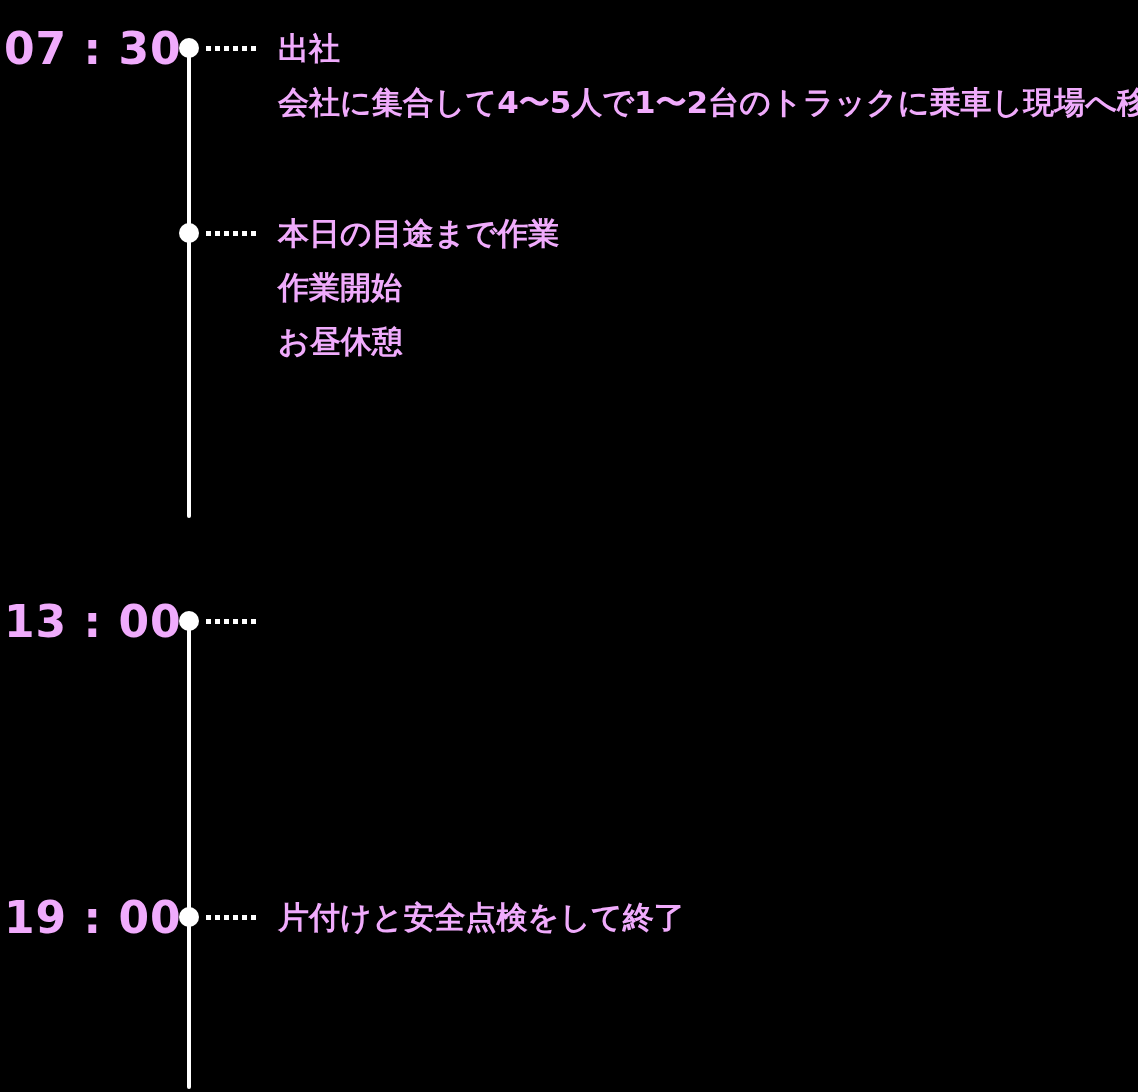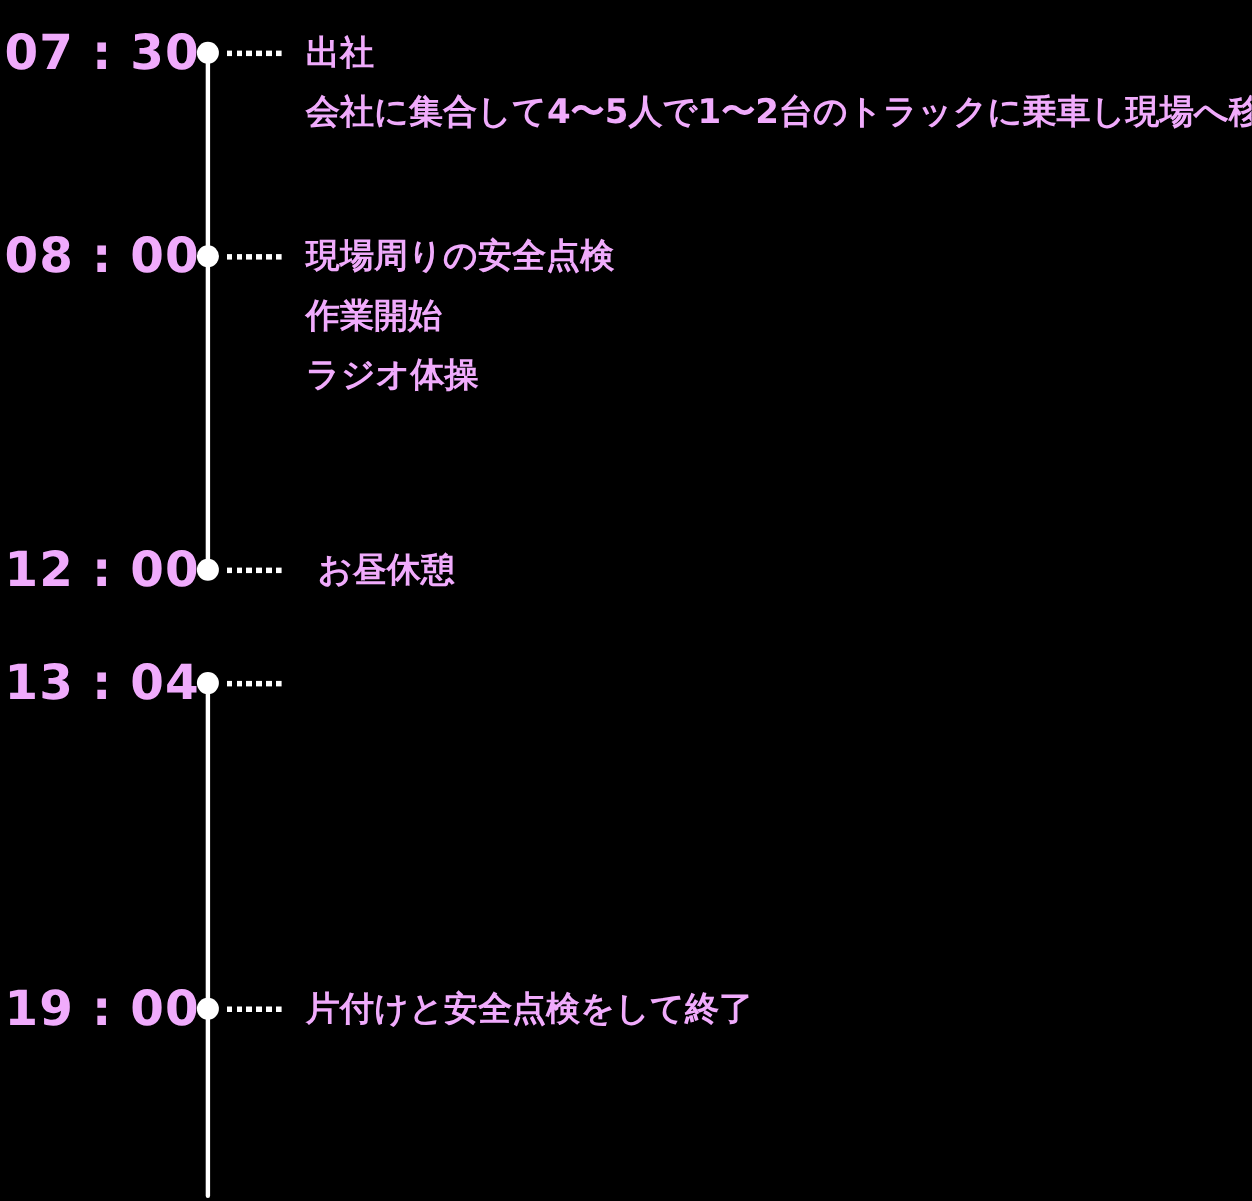--- a/index.html
+++ b/index.html
@@ -86,41 +86,32 @@
     <div class="time">07 : 30</div>
     <div class="dot"></div>
     <div class="connector"></div>
     <div class="items">
       <div class="item">出社</div>
       <div class="item">会社に集合して4〜5人で1〜2台のトラックに乗車し現場へ移動</div>
     </div>
   </div>
 
   <div class="entry" style="--y: 205px">
-    <div class="time">08 : 00</div>
     <div class="dot"></div>
     <div class="connector"></div>
     <div class="items">
-      <div class="item">現場周りの安全点検</div>
+      <div class="item">本日の目途まで作業</div>
       <div class="item">作業開始</div>
-      <div class="item">ラジオ体操</div>
+      <div class="item">お昼休憩</div>
     </div>
   </div>
 
-  <div class="entry" style="--y: 490px">
-    <div class="time">12 : 00</div>
-    <div class="dot"></div>
-    <div class="connector"></div>
-    <div class="items">
-      <div class="item">&nbsp;お昼休憩</div>
-    </div>
-  </div>
 
   <div class="entry" style="--y: 593px">
-    <div class="time">13 : 04</div>
+    <div class="time">13 : 00</div>
     <div class="dot"></div>
     <div class="connector"></div>
   </div>
 
   <div class="entry" style="--y: 889px">
     <div class="time">19 : 00</div>
     <div class="dot"></div>
     <div class="connector"></div>
     <div class="items">
       <div class="item">片付けと安全点検をして終了</div>

